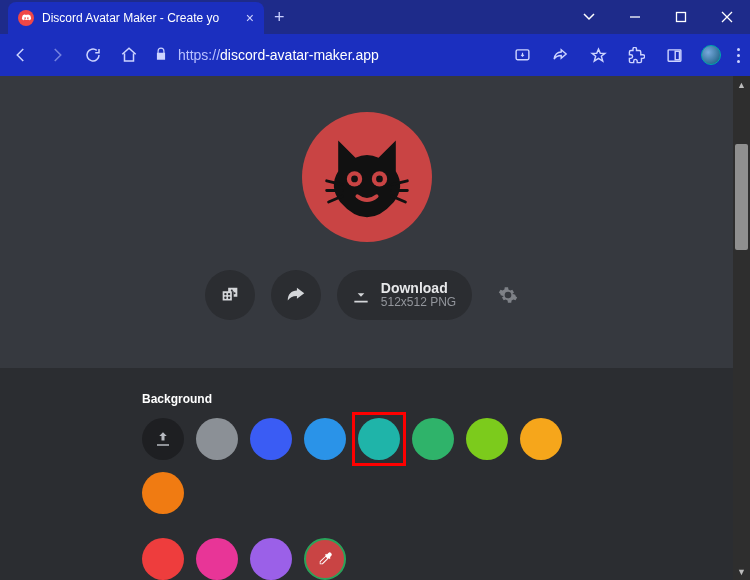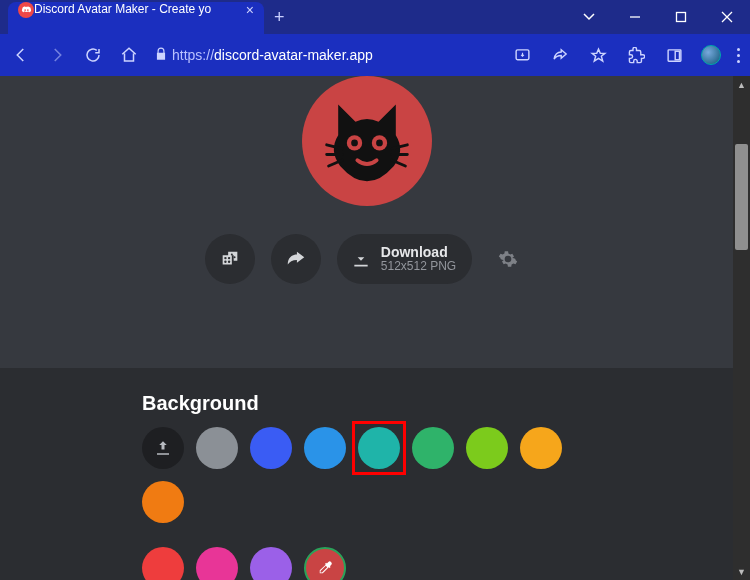--- a/index.html
+++ b/index.html
@@ -1,56 +1,56 @@
 <!DOCTYPE html>
 <html><head>
 <meta charset="utf-8">
 <style>
   * { margin:0; padding:0; box-sizing:border-box; font-family:"Segoe UI",Arial,sans-serif; }
   body { width:750px; height:580px; background:#2b2d31; overflow:hidden; }
   .titlebar { height:34px; background:#1e2b8a; display:flex; align-items:center; position:relative; }
-  .tab { background:#1b2fbf; height:32px; margin-left:8px; margin-top:2px; border-radius:8px 8px 0 0; display:flex; align-items:flex-start; padding:0 10px; width:256px; color:#fff; font-size:12px; }
+  .tab { background:#1b2fbf; height:32px; margin-left:8px; margin-top:2px; border-radius:8px 8px 0 0; display:flex; align-items:center; padding:0 10px; width:256px; color:#fff; font-size:12px; gap:8px; }
   .favicon { width:16px; height:16px; background:#f04747; border-radius:50%; display:flex; align-items:center; justify-content:center; }
   .favicon svg { width:11px; height:11px; }
   .tab-title { white-space:nowrap; overflow:hidden; text-overflow:ellipsis; flex:1; }
   .tab-close { font-size:14px; color:#d0d4ff; }
   .newtab { color:#c9cfff; font-size:18px; margin-left:10px; }
   .winbtns { position:absolute; right:0; top:0; height:34px; display:flex; }
   .winbtn { width:46px; height:34px; display:flex; align-items:center; justify-content:center; color:#fff; }
   .winbtn svg { width:12px; height:12px; }
   .toolbar { height:42px; background:#1b2fbf; display:flex; align-items:center; padding:0 10px; gap:14px; color:#cdd4ff; }
   .tbtn { width:22px; height:22px; display:flex; align-items:center; justify-content:center; }
   .tbtn svg { width:18px; height:18px; stroke:#cdd4ff; fill:none; stroke-width:2; }
-  .addr { flex:1; display:flex; align-items:center; gap:4px; font-size:14px; color:#fff; }
+  .addr { flex:1; display:flex; align-items:center; gap:10px; font-size:14px; color:#fff; }
   .addr .protocol { color:#b9c1ff; }
   .lock svg { width:14px; height:14px; fill:#cdd4ff; }
   .righticons { display:flex; gap:16px; align-items:center; }
   .righticons .tbtn svg { width:17px; height:17px; }
   .extbadge { width:20px; height:20px; border-radius:50%; background:radial-gradient(circle at 35% 35%, #7ad, #157); border:1px solid #0aa; }
   .dots { display:flex; flex-direction:column; gap:3px; }
   .dots span { width:3px; height:3px; background:#cdd4ff; border-radius:50%; }
   .viewport { position:relative; height:504px; background:#2b2d31; }
   .scrollhost { position:absolute; inset:0; right:17px; overflow:hidden; }
   .scrollbar-track { position:absolute; top:0; right:0; width:17px; height:504px; background:#2e2e2e; }
   .scrollbar-thumb { position:absolute; right:2px; top:68px; width:13px; height:106px; background:#8f8f8f; border-radius:2px; }
   .scrollbar-arrow { position:absolute; right:0; width:17px; height:17px; display:flex; align-items:center; justify-content:center; color:#bbb; font-size:9px; }
-  .banner { height:292px; background:#36393f; display:flex; flex-direction:column; align-items:center; justify-content:flex-start; }
+  .banner { height:292px; background:#36393f; display:flex; flex-direction:column; align-items:center; justify-content:flex-start; padding-top:36px; }
   .avatar { width:130px; height:130px; border-radius:50%; background:#c94444; display:flex; align-items:center; justify-content:center; }
   .actions { display:flex; gap:16px; margin-top:28px; align-items:center; }
   .circlebtn { width:50px; height:50px; border-radius:50%; background:#2b2d31; display:flex; align-items:center; justify-content:center; }
   .circlebtn svg { fill:#d4d6d9; width:22px; height:22px; }
   .pillbtn { height:50px; border-radius:25px; background:#2b2d31; display:flex; align-items:center; padding:0 16px 0 14px; gap:10px; }
   .pillbtn svg { fill:#d4d6d9; width:20px; height:20px; }
   .pilltext { display:flex; flex-direction:column; line-height:1.1; }
   .pilltext .t1 { color:#e6e7e9; font-weight:600; font-size:14px; }
   .pilltext .t2 { color:#93969c; font-size:12px; }
   .gearbtn { width:40px; height:40px; display:flex; align-items:center; justify-content:center; }
   .gearbtn svg { fill:#7e8187; width:20px; height:20px; }
   .section { padding:24px 142px 0; }
-  .section h3 { color:#fff; font-size:20px; font-weight:600; margin-bottom:12px; }
+  .section h3 { color:#fff; font-size:12px; font-weight:600; margin-bottom:12px; }
   .swatches { display:flex; flex-wrap:wrap; gap:12px; }
   .swatch { width:42px; height:42px; border-radius:50%; position:relative; }
   .upload-swatch { width:42px; height:42px; border-radius:50%; background:#1e1f22; display:flex; align-items:center; justify-content:center; }
   .upload-swatch svg { fill:#b7bac0; width:18px; height:18px; }
   .selected-box { position:absolute; inset:-6px; border:3px solid #ff0000; }
   .picker { width:42px; height:42px; border-radius:50%; background:#c94444; border:2px solid #2aa35a; display:flex; align-items:center; justify-content:center; }
   .picker svg { fill:#fff; width:18px; height:18px; }
 </style>
 </head>
 <body>

